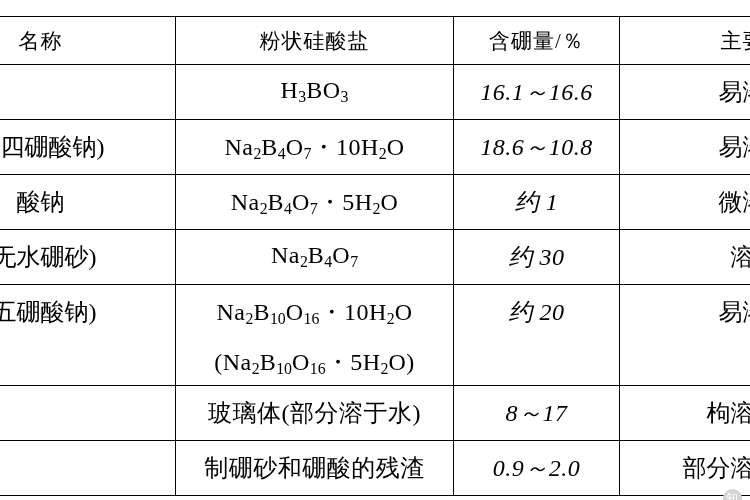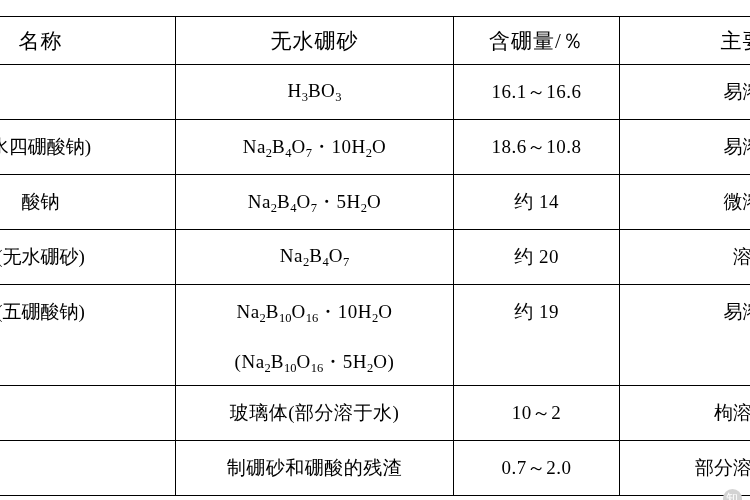--- a/index.html
+++ b/index.html
@@ -50,39 +50,40 @@
   }
 
   tr.head td {
     height: 47px;
     font-size: 21px;
     letter-spacing: 1px;
   }
 
   tr.body td {
     height: 54px;
-    font-size: 19px;
+    font-size: 24px;
   }
 
   td.formula {
     font-size: 19px;
     letter-spacing: 0.5px;
     white-space: nowrap;
   }
 
   td.formula sub {
     font-size: 0.66em;
     vertical-align: -0.28em;
     letter-spacing: 0;
   }
 
   td.numeric {
     font-size: 19px;
     letter-spacing: 0.5px;
     white-space: nowrap;
+    font-style: italic;
   }
 
   td.namecell {
     font-size: 19px;
     text-align: right;
     padding-right: 4px;
     white-space: nowrap;
   }
 
   td.prop {
@@ -134,21 +135,21 @@
   <table class="chem">
     <colgroup>
       <col class="c-name">
       <col class="c-form">
       <col class="c-boron">
       <col class="c-prop">
     </colgroup>
     <tbody>
       <tr class="head">
         <td>名称</td>
-        <td>无水硼砂</td>
+        <td>粉状硅酸盐</td>
         <td>含硼量/％</td>
         <td>主要</td>
       </tr>
 
       <tr class="body">
         <td class="namecell"></td>
         <td class="formula">H<sub>3</sub>BO<sub>3</sub></td>
         <td class="numeric">16.1～16.6</td>
         <td class="prop">易溶</td>
       </tr>
@@ -156,56 +157,56 @@
       <tr class="body">
         <td class="namecell">水四硼酸钠)</td>
         <td class="formula">Na<sub>2</sub>B<sub>4</sub>O<sub>7</sub>・10H<sub>2</sub>O</td>
         <td class="numeric">18.6～10.8</td>
         <td class="prop">易溶</td>
       </tr>
 
       <tr class="body">
         <td class="namecell">酸钠</td>
         <td class="formula">Na<sub>2</sub>B<sub>4</sub>O<sub>7</sub>・5H<sub>2</sub>O</td>
-        <td class="numeric">约 14</td>
+        <td class="numeric">约 1</td>
         <td class="prop">微溶</td>
       </tr>
 
       <tr class="body">
         <td class="namecell">(无水硼砂)</td>
         <td class="formula">Na<sub>2</sub>B<sub>4</sub>O<sub>7</sub></td>
-        <td class="numeric">约 20</td>
+        <td class="numeric">约 30</td>
         <td class="prop">溶</td>
       </tr>
 
       <tr class="body mainrow">
         <td class="namecell nb-bottom">(五硼酸钠)</td>
         <td class="formula nb-bottom">Na<sub>2</sub>B<sub>10</sub>O<sub>16</sub>・10H<sub>2</sub>O</td>
-        <td class="numeric nb-bottom">约 19</td>
+        <td class="numeric nb-bottom">约 20</td>
         <td class="prop nb-bottom">易溶</td>
       </tr>
 
       <tr class="body subrow">
         <td class="namecell"></td>
         <td class="formula">(Na<sub>2</sub>B<sub>10</sub>O<sub>16</sub>・5H<sub>2</sub>O)</td>
         <td class="numeric"></td>
         <td class="prop"></td>
       </tr>
 
       <tr class="body">
         <td class="namecell"></td>
         <td class="formula">玻璃体(部分溶于水)</td>
-        <td class="numeric">10～2</td>
+        <td class="numeric">8～17</td>
         <td class="prop">枸溶性</td>
       </tr>
 
       <tr class="body">
         <td class="namecell"></td>
         <td class="formula">制硼砂和硼酸的残渣</td>
-        <td class="numeric">0.7～2.0</td>
+        <td class="numeric">0.9～2.0</td>
         <td class="prop">部分溶于水</td>
       </tr>
     </tbody>
   </table>
 
   <div class="watermark">
     <span class="wm-logo">知</span>
   </div>
 
 </div>

